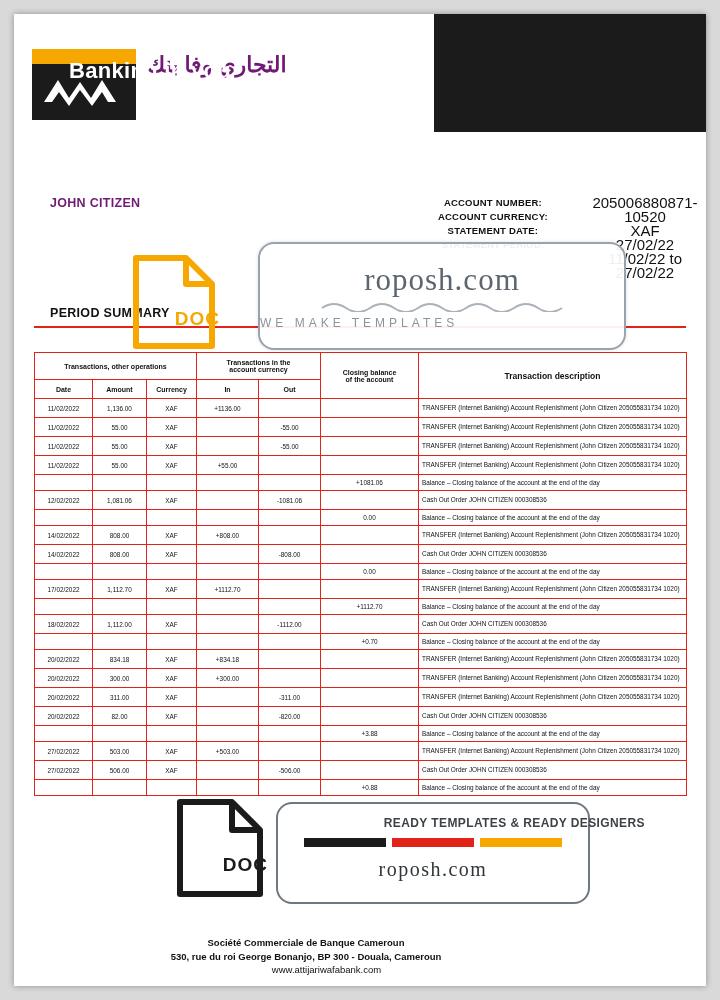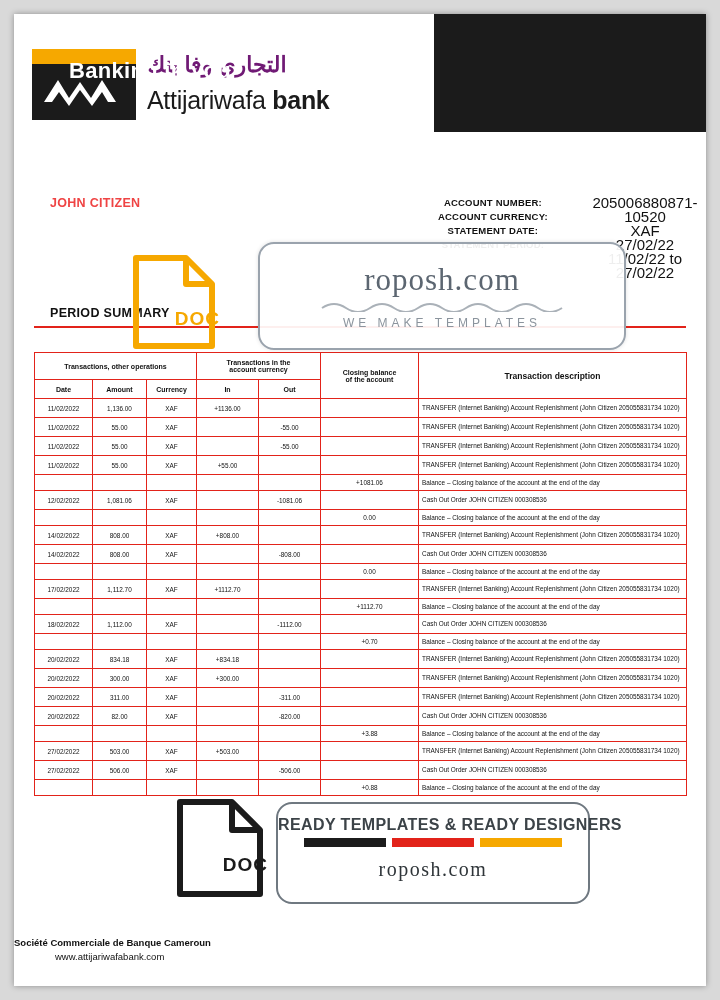--- a/index.html
+++ b/index.html
@@ -89,21 +89,21 @@
     font-weight: bold;
     letter-spacing: 0.3px;
   }
 
   
   .cust-name {
     position: absolute;
     left: 36px; top: 182px;
     font-size: 12.5px;
     font-weight: bold;
-    color: #ef4444;
+    color: #701a75;
     letter-spacing: 0.3px;
   }
   .cust-addr {
     position: absolute;
     left: 36px; top: 198px;
     font-size: 11px;
     color: #333;
     line-height: 14.5px;
   }
   .acct-labels {
@@ -186,39 +186,39 @@
     font-family: "Liberation Serif", serif;
   }
   .wm-main .wm-squiggle {
     position: absolute;
     left: 60px; top: 56px;
     width: 244px; height: 12px;
   }
   .wm-main .wm-sub {
     position: absolute;
     left: 0; top: 72px; width: 364px;
-    text-align: center;
+    text-align: left;
     font-size: 12px;
     letter-spacing: 4px;
     color: #8b949d;
   }
 
   .wm-bottom {
     position: absolute;
     left: 262px; top: 788px;
     width: 310px; height: 98px;
     background: rgba(255,255,255,0.95);
     border: 2px solid #6f7880;
     border-radius: 16px;
   }
   .wm-bottom .bt {
     position: absolute;
     left: 0; top: 12px; width: 367px;
-    text-align: left;
-    font-size: 16px;
+    text-align: right;
+    font-size: 12px;
     font-weight: bold;
     color: #3c4348;
     letter-spacing: 0.4px;
   }
   .bars { position: absolute; left: 26px; top: 34px; width: 258px; height: 9px; }
   .bar { position: absolute; top: 0; height: 9px; }
   .bar1 { left: 0; width: 82px; background: #1b1b1b; }
   .bar2 { left: 88px; width: 82px; background: #e2231a; }
   .bar3 { left: 176px; width: 82px; background: #f6a800; }
   .wm-bottom .bb {
@@ -249,23 +249,23 @@
   }
   #doc-badge-1 { left: 114px; top: 238px; }
   #doc-badge-1 .doc-text { color: #f6a800; }
   #doc-badge-2 { left: 158px; top: 782px; width: 96px; height: 104px; }
   #doc-badge-2 .sheet-icon { width: 96px; height: 104px; }
   #doc-badge-2 .doc-text { color: #1b1b1b; top: 58px; width: 96px; }
 
   
   .footer {
     position: absolute;
-    left: 0; top: 922px;
+    left: 12px; top: 922px;
     width: 560px;
-    text-align: left;
+    text-align: center;
     font-size: 9.5px;
     color: #111;
     line-height: 13.5px;
     font-weight: bold;
   }
   .footer .url { font-weight: normal; margin-left: 41px; }
 </style>
 </head>
 <body>
 
@@ -273,21 +273,20 @@
   <div class="sheet">
 
     <div class="header">
       <div class="header-left"></div>
       <div class="logo-block"></div>
       <div class="logo-inner"></div>
       <svg class="logo-wave" viewBox="0 0 84 32">
         <path d="M2 26 L16 4 L27 22 L38 6 L49 22 L60 4 L74 26 L66 26 L60 16 L50 30 L38 14 L27 30 L17 16 L10 26 Z" fill="#ffffff"></path>
       </svg>
       <div class="bank-arabic">التجاري وفا بنك</div>
-      <div class="bank-name"><span>Attijariwafa </span><b>bank</b></div>
       <div class="header-right"></div>
       <div class="slogan">Banking in you</div>
     </div>
 
     <div class="cust-name">JOHN CITIZEN</div>
 
     <div class="acct-labels" style="white-space:pre-line;text-align:center;">ACCOUNT NUMBER:
 ACCOUNT CURRENCY:
 STATEMENT DATE:
 STATEMENT PERIOD:</div>
@@ -557,17 +556,18 @@
       <div class="bars">
         <div class="bar bar1"></div>
         <div class="bar bar2"></div>
         <div class="bar bar3"></div>
       </div>
       <div class="bb">roposh.com</div>
     </div>
 
     <div class="footer">
       <div>Société Commerciale de Banque Cameroun</div>
+      <div>530, rue du roi George Bonanjo, BP 300 - Douala, Cameroun</div>
       <div class="url">www.attijariwafabank.com</div>
     </div>
 
   </div>
 </div>
 
 </body></html>

